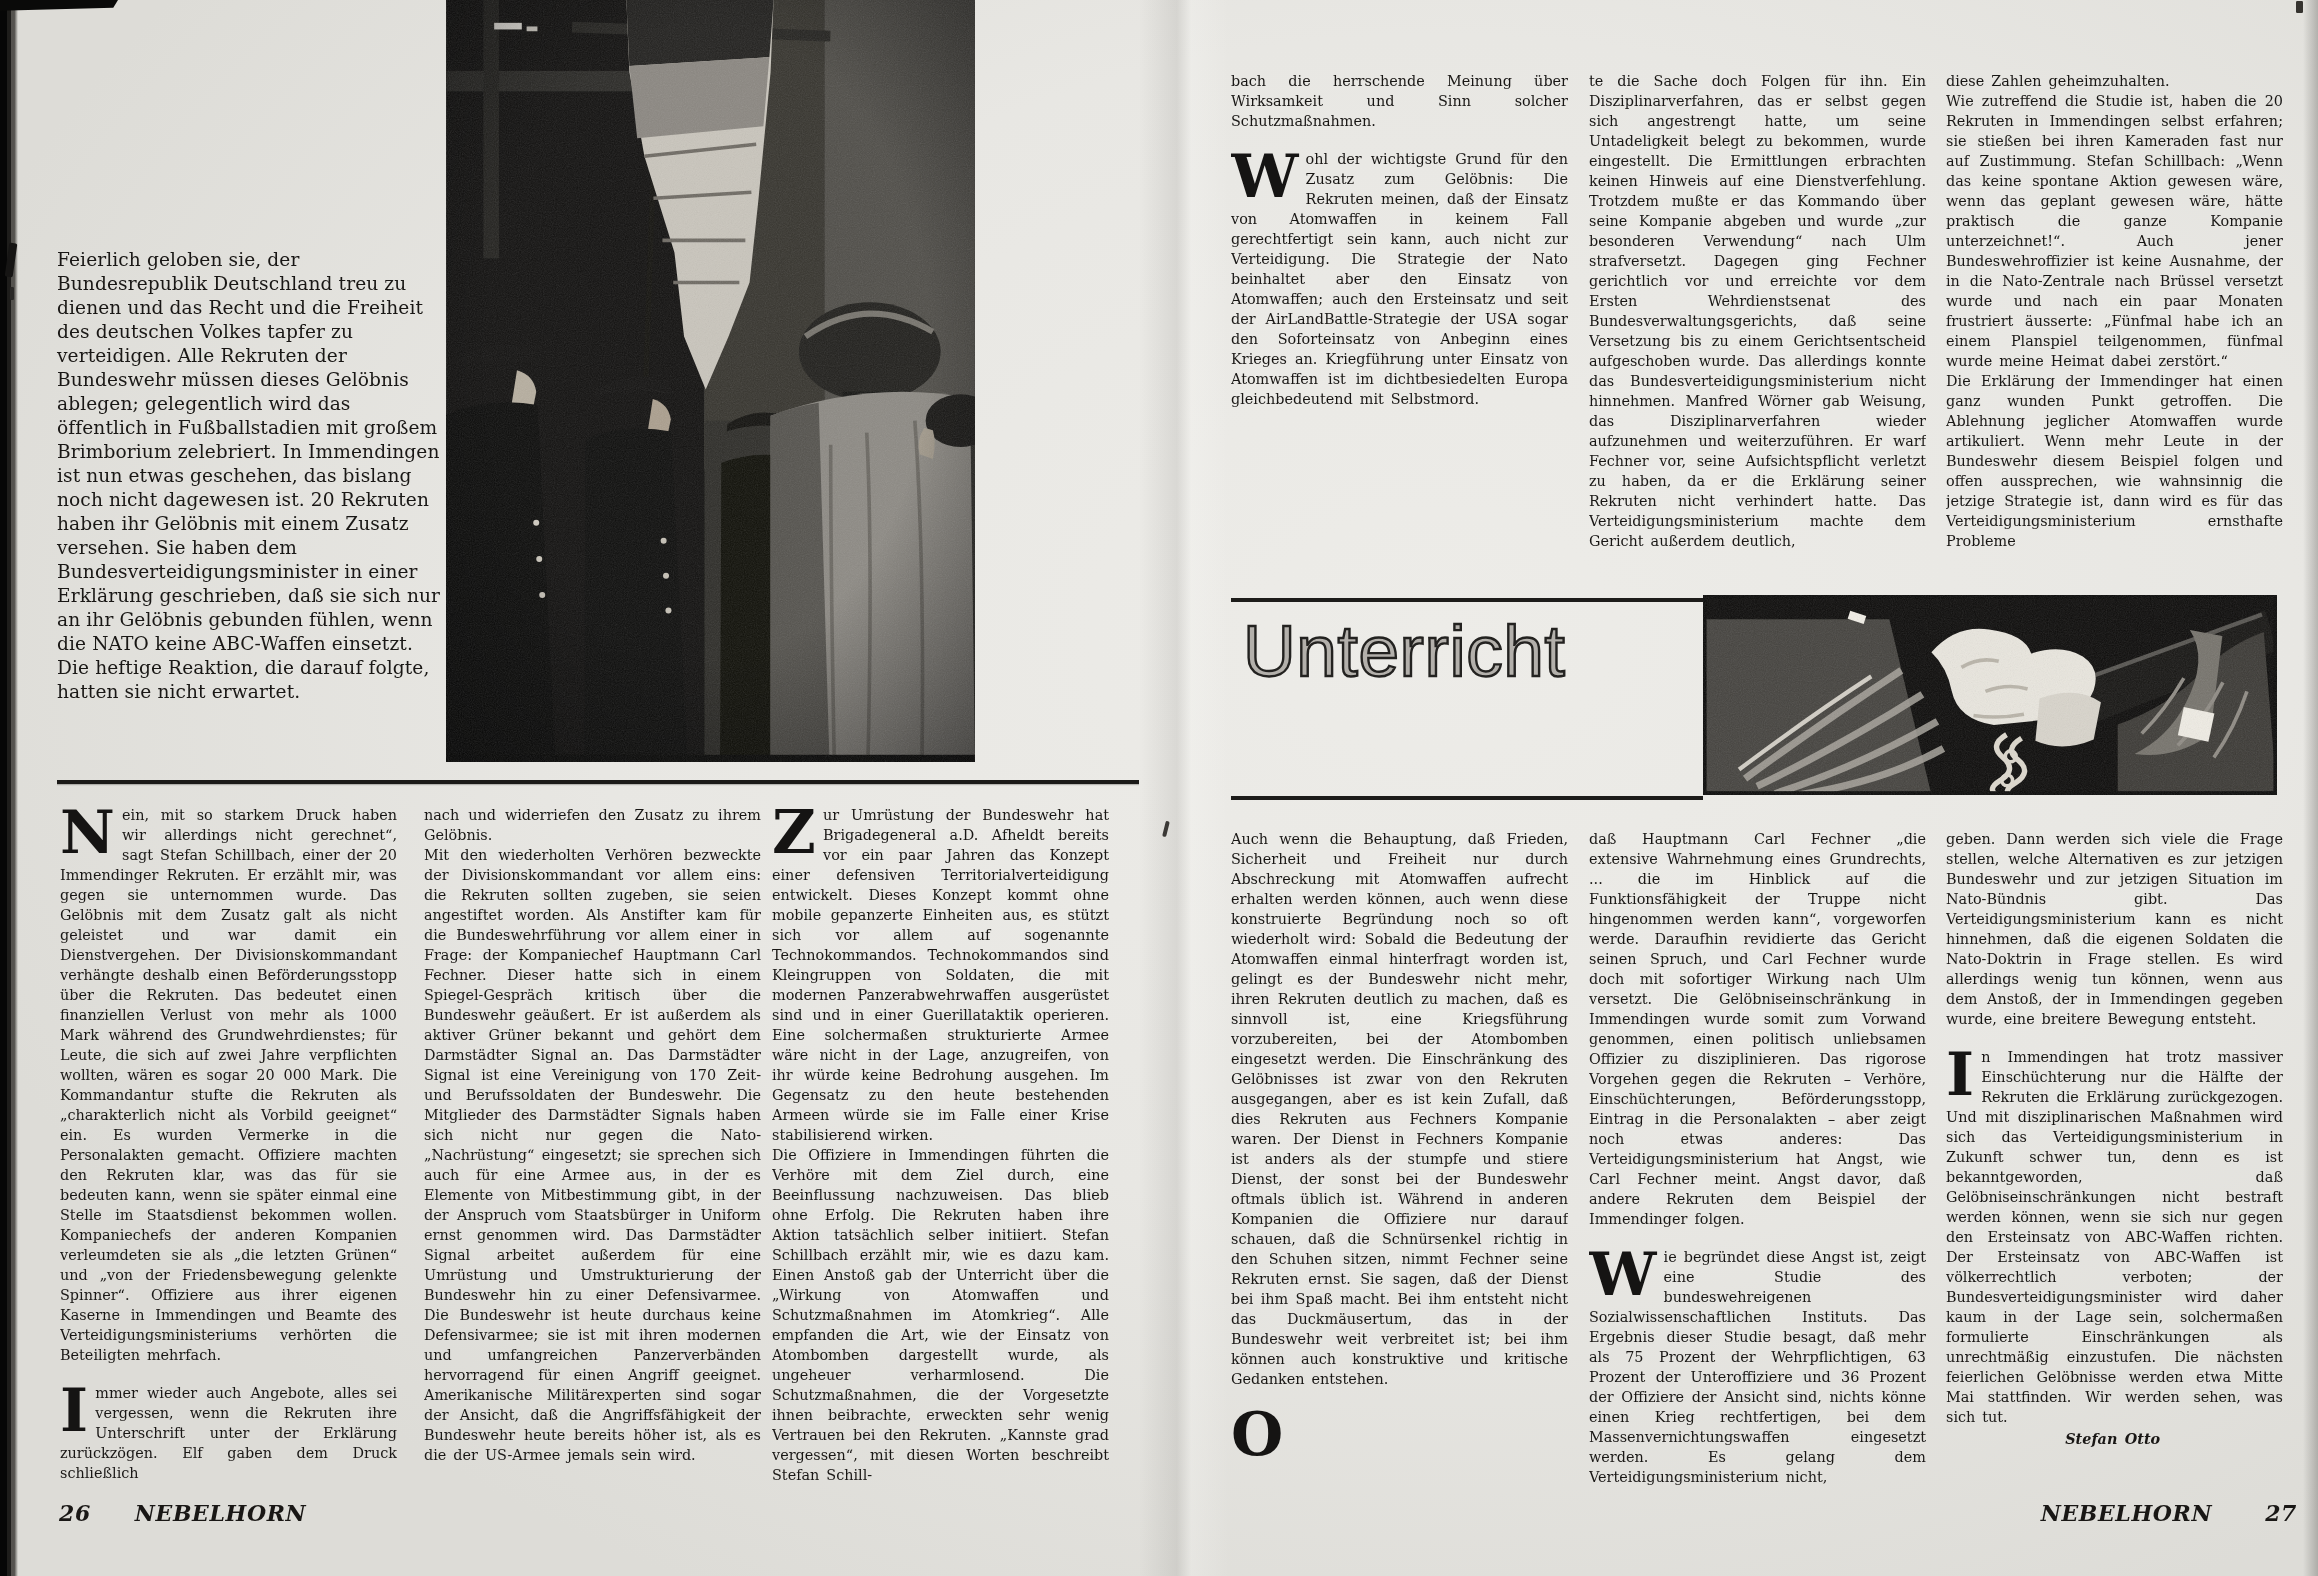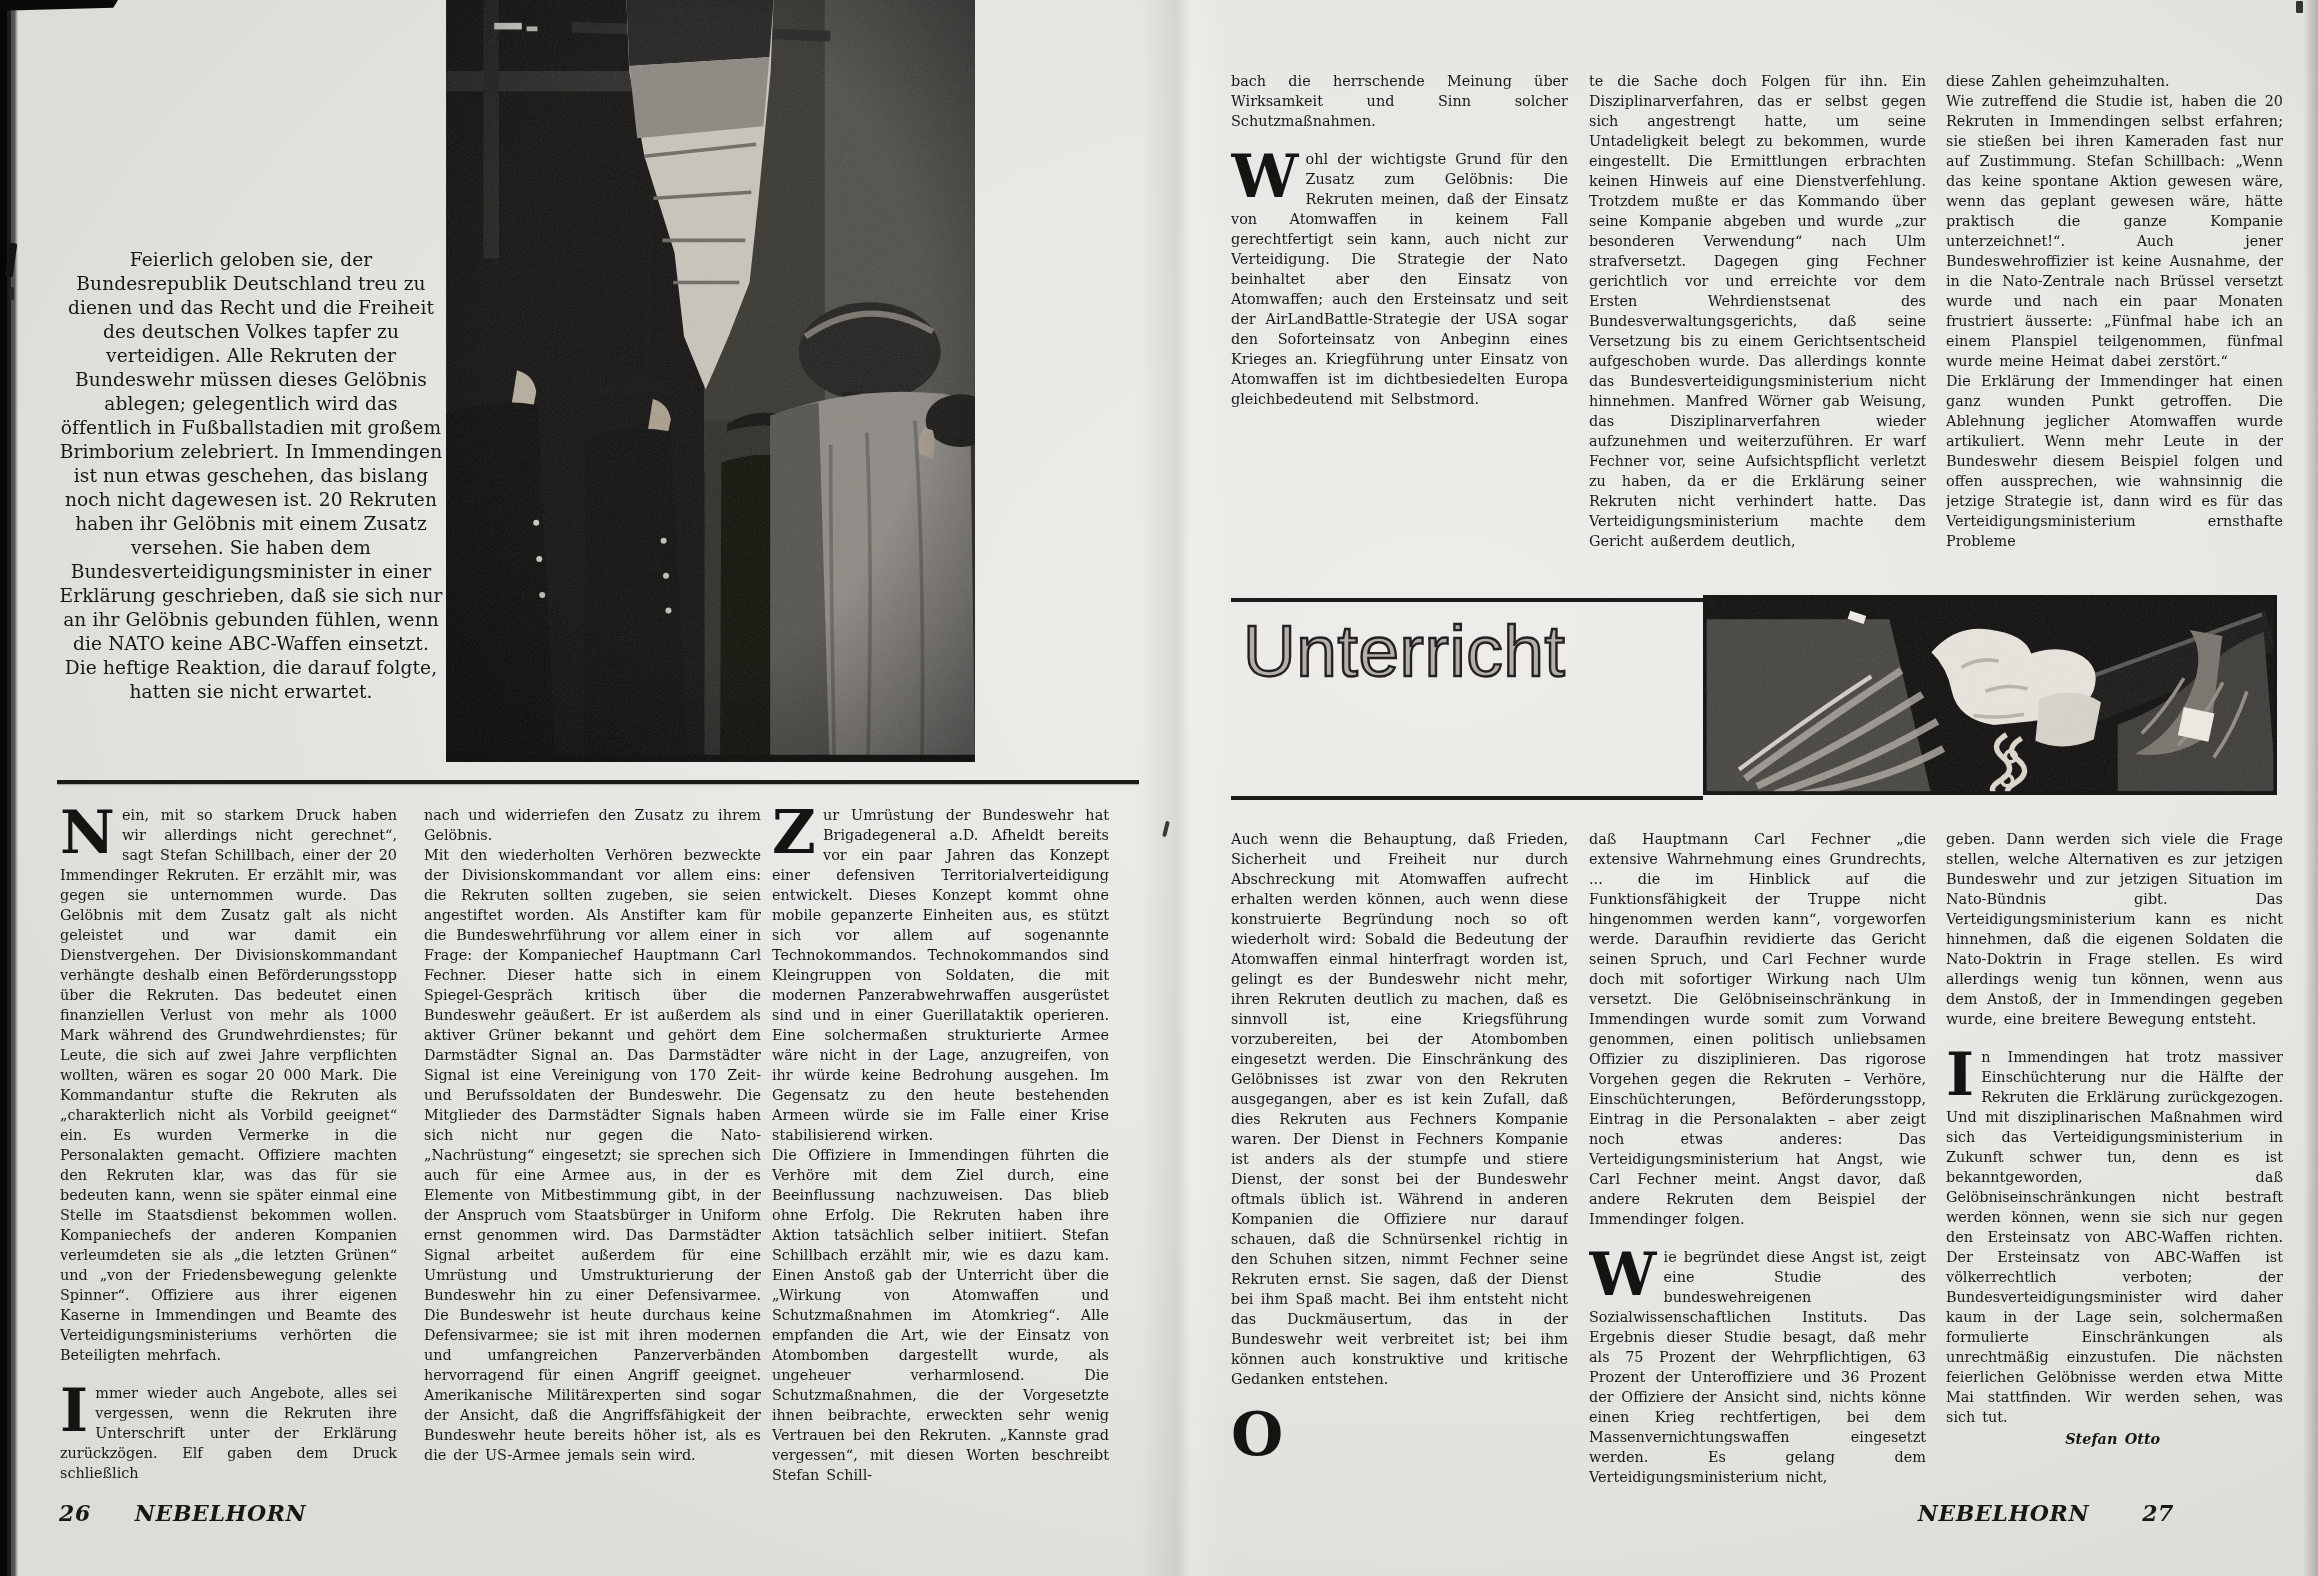--- a/index.html
+++ b/index.html
@@ -16,38 +16,38 @@
   .edge-tick2{position:absolute;left:9.6px;top:287px;width:4.8px;height:13.2px;background:#2a2927;border-radius:1.2px;}
   .gutter{position:absolute;left:1139px;top:0;width:90px;height:1577px;
     background:linear-gradient(90deg,rgba(60,58,54,0) 0,rgba(60,58,54,.10) 42%,rgba(250,250,248,.25) 58%,rgba(60,58,54,0) 100%);}
   .crease{position:absolute;left:1164px;top:821px;width:4.2px;height:15.6px;background:#3b3936;border-radius:1.8px;transform:rotate(14deg);}
   .edge-right{position:absolute;right:0;top:0;width:15.6px;height:1577px;
     background:linear-gradient(270deg,rgba(40,38,36,.28),rgba(40,38,36,0));}
   .speck-tr{position:absolute;left:2296px;top:1.2px;width:7.2px;height:12px;background:#35332f;border-radius:1.2px;}
 
   
   .intro{position:absolute;left:57px;top:248px;width:388px;height:535px;
-    font-size:18.6px;line-height:24px;text-align:center;letter-spacing:0.1px;}
+    font-size:18.6px;line-height:24px;text-align:left;letter-spacing:0.1px;}
   .photo-left{position:absolute;left:446px;top:0;width:529px;height:762px;}
   .rule-left{position:absolute;left:57px;top:780px;width:1082px;height:4.2px;background:#1b1a18;
     box-shadow:0 1.2px 0 rgba(27,26,24,.25);}
   .col{position:absolute;top:805px;width:337px;height:681px;overflow:hidden;
     font-size:14.4px;line-height:20px;text-align:justify;word-spacing:2.4px;
     -webkit-hyphens:auto;hyphens:auto;}
   .col-l1{left:60px;}
   .col-l2{left:424px;}
   .col-l3{left:772px;}
   .par{margin:0;}
   .par.gap{margin-top:18px;}
   .dropcap{float:left;font-weight:700;font-size:60px;line-height:51px;
     padding:2.4px 7.2px 0 0;color:#151413;font-family:"DejaVu Serif",serif;}
   .footer{position:absolute;top:1500px;font-size:22px;font-weight:700;font-style:italic;letter-spacing:0.6px;}
   .footer-left{left:59px;}
   .footer-left .pn{margin-right:44px;text-align:right;}
-  .footer-right{left:1669px;width:505px;text-align:right;}
+  .footer-right{left:1792px;width:505px;text-align:right;}
   .footer-right .pn{margin-left:53px;}
 
   
   .col-top{top:71px;height:524px;}
   .col-r1{left:1231px;}
   .col-r2{left:1589px;}
   .col-r3{left:1946px;}
   .headline-band{position:absolute;left:1231px;top:598px;width:472px;height:194px;
     border-top:4.8px solid #1d1c1a;border-bottom:4.8px solid #1d1c1a;}
   .headline{position:absolute;left:3.6px;top:3.6px;font-family:"Liberation Sans","DejaVu Sans",sans-serif;

